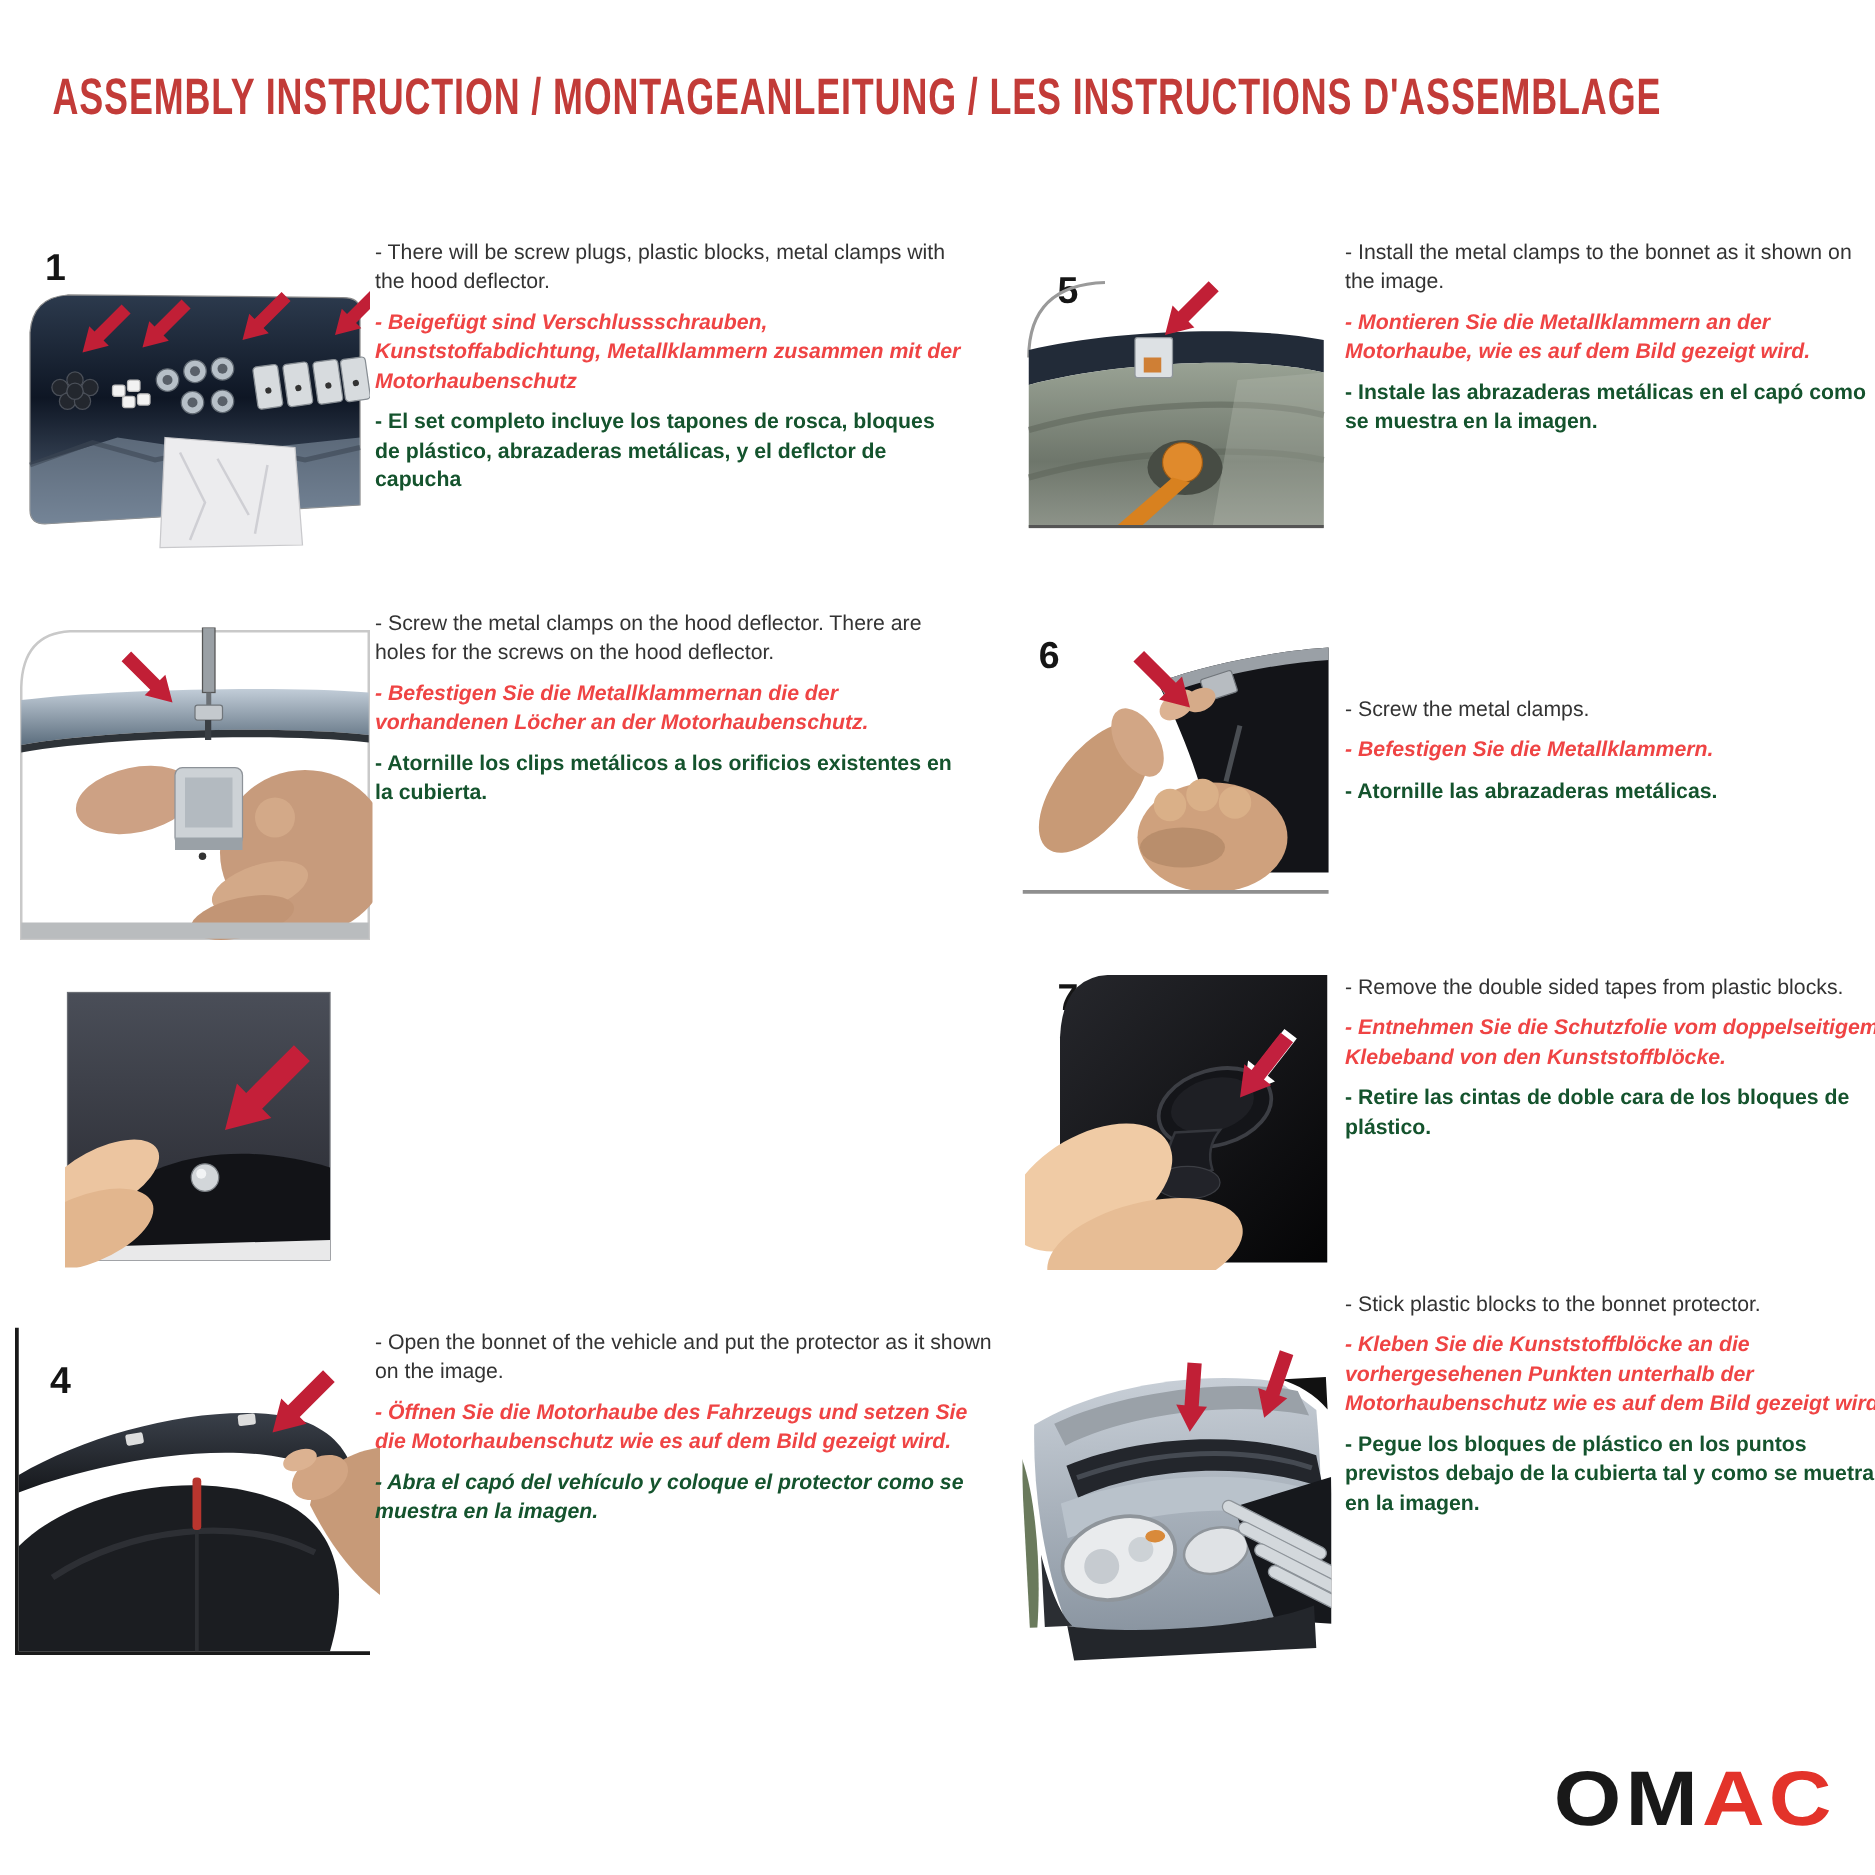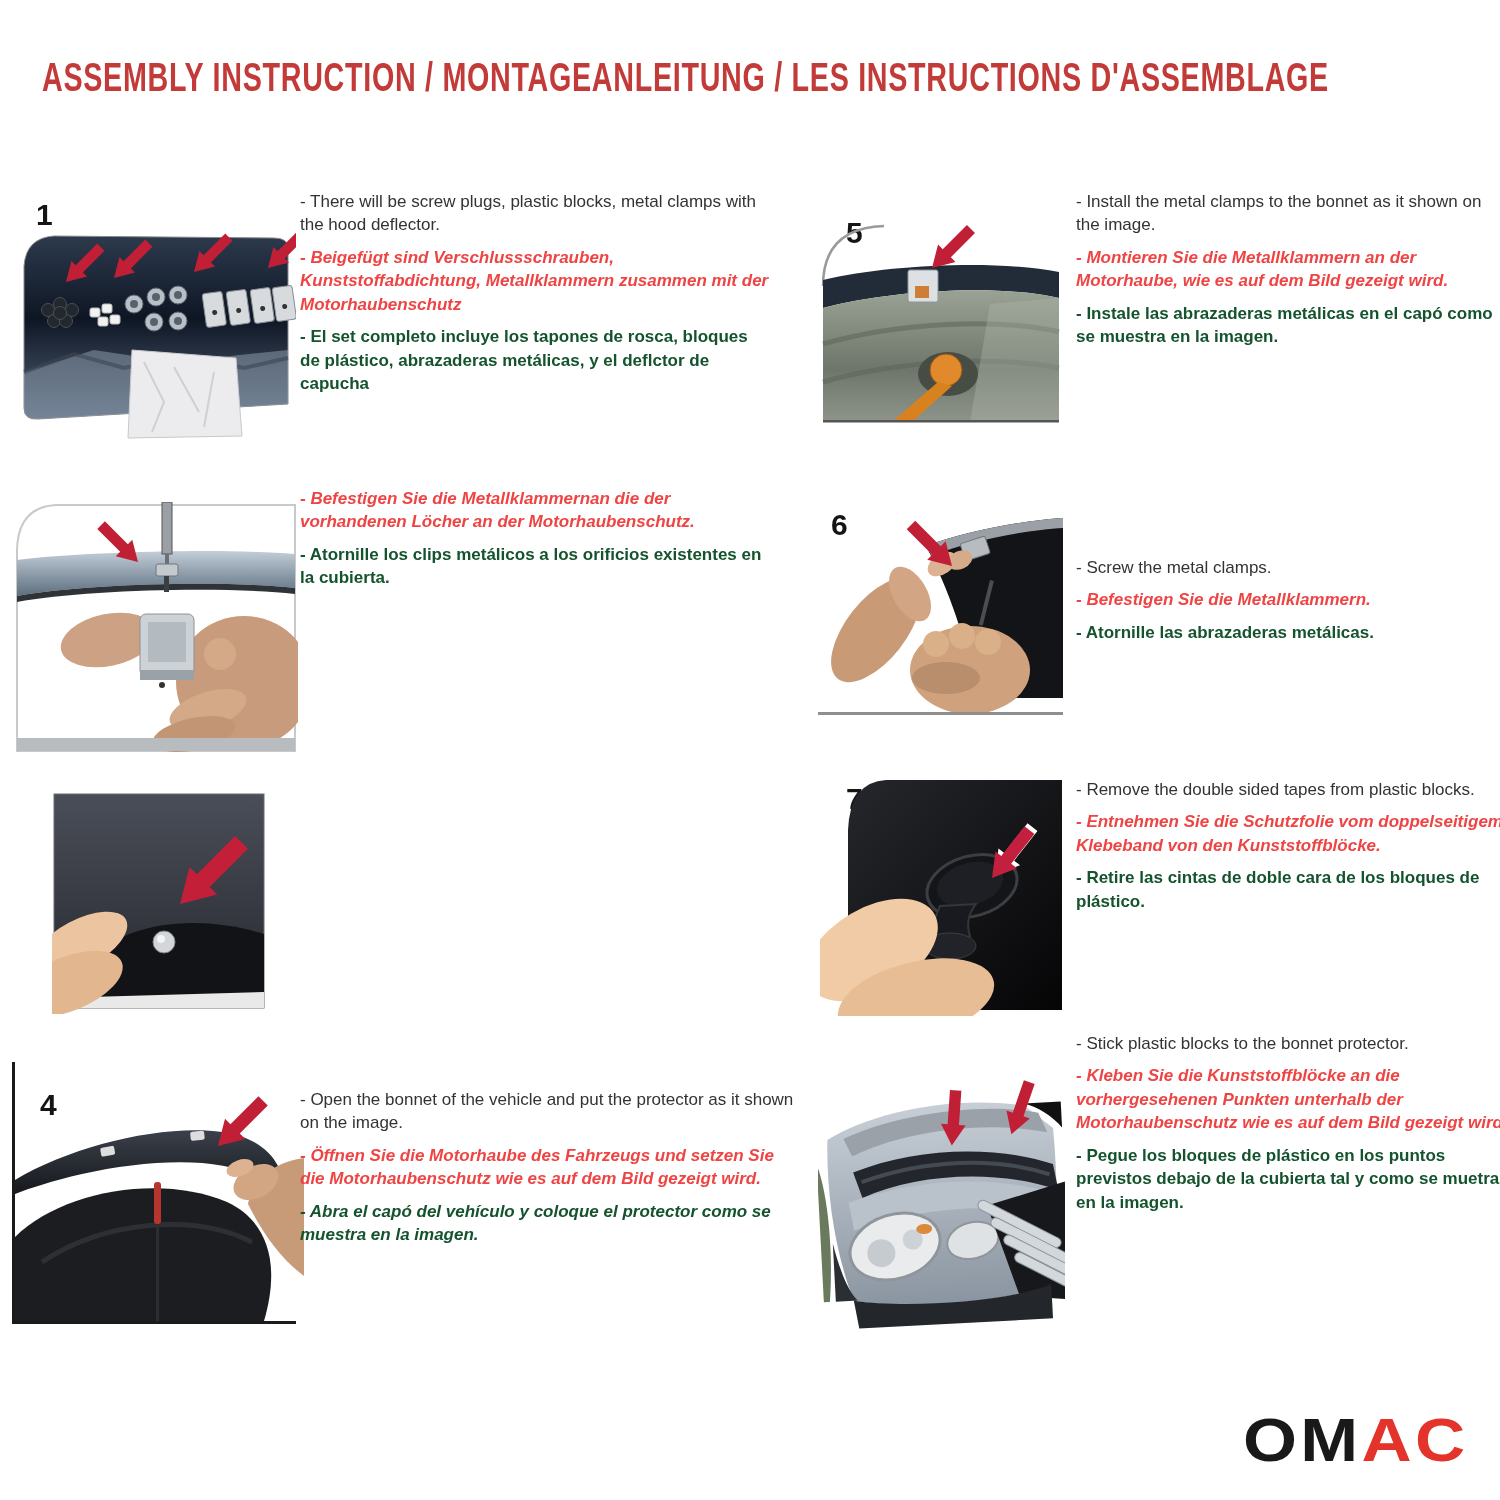--- a/index.html
+++ b/index.html
@@ -144,20 +144,21 @@
       </g>
       <rect x="5" y="236" width="278" height="13" fill="#b9bcbe"></rect>
       <g fill="#c11f36">
         <g transform="translate(126 60) rotate(45) scale(0.9)">
             <path d="M0 0 L-22 -13 L-22 -6 L-58 -6 L-58 6 L-22 6 L-22 13 Z"></path>
           </g>
       </g>
     </svg>
   </div>
   <div class="txt" style="left:300px;top:487px;width:478px;">
+    <p class="en">- Screw the metal clamps on the hood deflector. There are  holes for the screws on the hood deflector.</p>
     <p class="de">- Befestigen Sie die Metallklammernan die der vorhandenen Löcher an der Motorhaubenschutz.</p>
     <p class="es">- Atornille los clips metálicos a los orificios existentes en la cubierta.</p>
   </div>
 
   <div class="num num-light" style="left:82px;top:812px;">3</div>
   <div class="photo" style="left:52px;top:792px;width:214px;height:222px;">
     <svg viewBox="0 0 214 222" xmlns="http://www.w3.org/2000/svg">
       <defs>
         <linearGradient id="p3g" x1="0" y1="0" x2="0" y2="1">
           <stop offset="0" stop-color="#4a4e58"></stop>
@@ -206,21 +207,21 @@
         <ellipse cx="244" cy="120" rx="24" ry="16" fill="#d2a583" transform="rotate(-28 244 120)"></ellipse>
         <ellipse cx="228" cy="106" rx="14" ry="8" fill="#dcb291" transform="rotate(-20 228 106)"></ellipse>
       </g>
       <g fill="#c11f36">
         <g transform="translate(206 84) rotate(135) scale(1.1)">
             <path d="M0 0 L-22 -13 L-22 -6 L-58 -6 L-58 6 L-22 6 L-22 13 Z"></path>
           </g>
       </g>
     </svg>
   </div>
-  <div class="txt" style="left:300px;top:1088px;width:500px;">
+  <div class="txt" style="left:300px;top:1062px;width:500px;">
     <p class="en">- Open the bonnet of the vehicle  and put the protector as it shown on the image.</p>
     <p class="de">- Öffnen Sie die Motorhaube des Fahrzeugs und setzen Sie die Motorhaubenschutz wie es auf dem Bild gezeigt wird.</p>
     <p class="es es-italic">- Abra el capó del vehículo y coloque el protector como se muestra en la imagen.</p>
   </div>
 
   <div class="num" style="left:846px;top:218px;">5</div>
   <div class="photo" style="left:820px;top:214px;width:242px;height:210px;">
     <svg viewBox="0 0 242 210" xmlns="http://www.w3.org/2000/svg">
       <defs>
         <linearGradient id="p5g" x1="0" y1="0" x2="0" y2="1">

